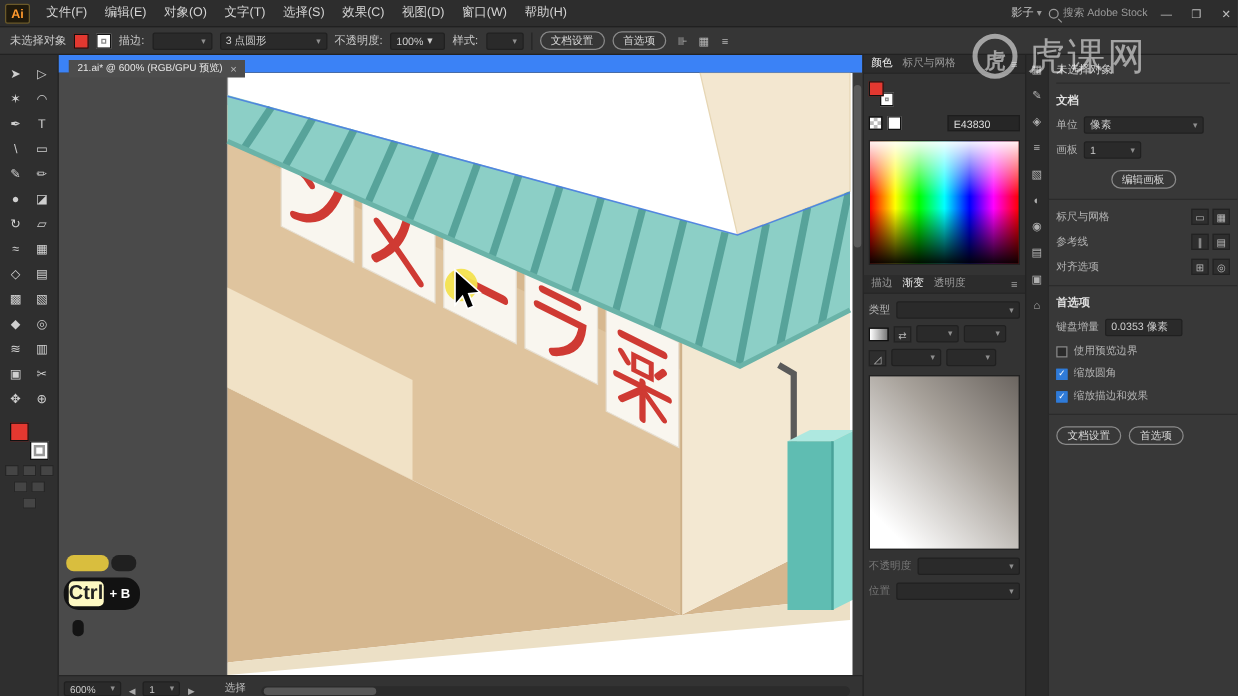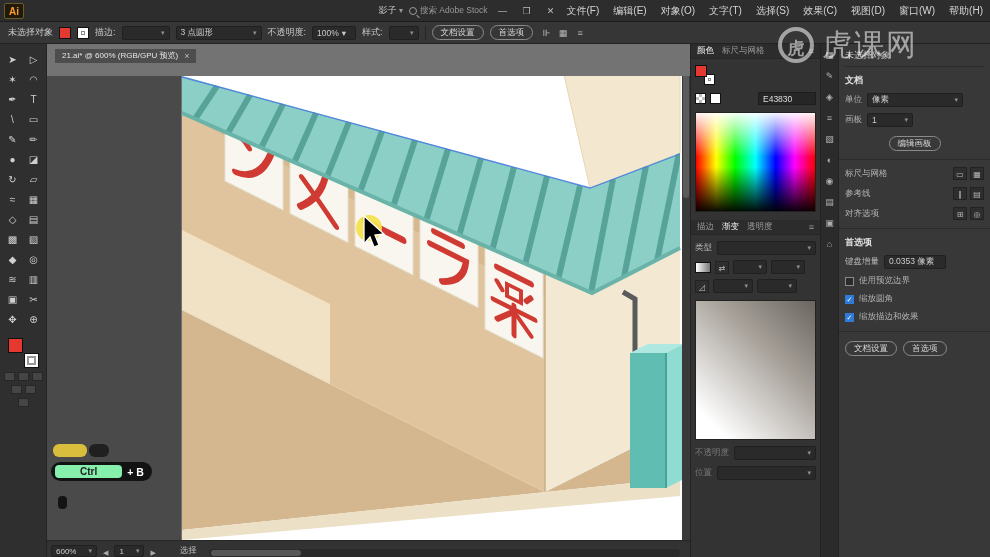--- a/index.html
+++ b/index.html
@@ -43,38 +43,38 @@
   #tools-grid { display:grid; grid-template-columns:21px 21px; justify-content:center; padding-top:6px; }
   .tool { height:20px; color:#cfcfcf; font-size:10px; text-align:center; line-height:20px; }
   .fillstroke { position:relative; width:34px; height:30px; margin:8px auto 4px; }
   .fs-stroke { position:absolute; right:1px; bottom:0; width:15px; height:15px; background:#fff;
     box-shadow:inset 0 0 0 2px #fff, inset 0 0 0 4px #999; border:1px solid #111; }
   .fs-fill { position:absolute; left:2px; top:0; width:15px; height:15px; background:#e43830; border:1px solid #111; }
   .tb-row { display:flex; justify-content:center; gap:3px; margin-top:4px; }
   .tb-mini { width:11px; height:9px; background:#454545; border:1px solid #262626; }
 
   
-  #tabbar { position:absolute; left:47px; top:44px; width:643px; height:32px; background:#737373; z-index:4; }
+  #tabbar { position:absolute; left:47px; top:44px; width:643px; height:14px; background:#3b82f6; z-index:4; }
   #doc-tab { display:inline-flex; align-items:center; gap:6px; height:14px; margin-left:8px;
     background:#4d4d4d; color:#e6e6e6; font-size:8px; padding:0 7px; }
   #doc-tab .close { color:#bbb; font-size:9px; }
 
   
   #canvas { position:absolute; left:47px; top:58px; width:643px; height:482px; background:#4a4a4a; overflow:hidden; z-index:3; }
   #vscroll { position:absolute; right:0; top:0; width:8px; height:482px; background:#3a3a3a; }
   #vscroll .thumb { position:absolute; left:1px; top:10px; width:6px; height:130px; background:#5b5b5b; border-radius:3px; }
 
   
   #cast-prev { position:absolute; left:6px; top:386px; display:flex; gap:2px; opacity:.92; }
   #cast-prev .y { width:34px; height:13px; background:#e6c83e; border-radius:6px; }
   #cast-prev .k { width:20px; height:13px; background:#1d1d1d; border-radius:6px; }
   #cast-key { position:absolute; left:4px; top:404px; display:flex; align-items:center;
     background:rgba(14,14,14,.93); border-radius:12px; padding:3px 8px 3px 4px; }
-  #cast-key .keycap { background:#86efac; color:#222; font-weight:bold; font-size:10px;
-    padding:1px 25px; border-radius:4px; }
+  #cast-key .keycap { background:#fef9c3; color:#222; font-weight:bold; font-size:16px;
+    padding:1px 0; border-radius:4px; }
   #cast-key .rest { color:#fff; font-weight:bold; font-size:10.5px; margin-left:5px; }
   #cast-dot { position:absolute; left:11px; top:438px; width:9px; height:13px; background:#141414; border-radius:4px; }
 
   
   #statusbar { position:absolute; left:47px; top:540px; width:643px; height:17px; background:#333;
     border-top:1px solid #262626; display:flex; align-items:flex-end; gap:6px; padding:0 4px; z-index:4; }
   #statusbar .dd { height:12px; font-size:8px; }
   .nav-arrow { color:#aaa; font-size:7px; }
   #tool-indicator { color:#bdbdbd; font-size:8.5px; margin-left:18px; }
   #hscroll { flex:1; height:8px; background:#2b2b2b; border-radius:4px; margin:0 6px; position:relative; }
@@ -148,44 +148,44 @@
     font-size:17px; font-weight:bold; text-align:center; line-height:36px; flex:none; }
   #wm-text { font-size:30px; font-weight:normal; letter-spacing:2px; white-space:nowrap; }
 </style>
 </head>
 <body>
 
 <div id="app">
 
   <div id="menubar">
     <div id="ai-logo">Ai</div>
+    <div id="menu-items" style="display: flex;">
+        <span class="menu-item">文件(F)</span>
+        <span class="menu-item">编辑(E)</span>
+        <span class="menu-item">对象(O)</span>
+        <span class="menu-item">文字(T)</span>
+        <span class="menu-item">选择(S)</span>
+        <span class="menu-item">效果(C)</span>
+        <span class="menu-item">视图(D)</span>
+        <span class="menu-item">窗口(W)</span>
+        <span class="menu-item">帮助(H)</span>
+      </div>
     <div id="menubar-right">
       <span id="workspace">
         <span>影子</span>
         <span class="caret">▾</span>
       </span>
       <span id="search-stock">
         <span class="search-glyph"></span>
         <span>搜索 Adobe Stock</span>
       </span>
       <span class="winbtn">—</span>
       <span class="winbtn">❐</span>
       <span class="winbtn close">✕</span>
     </div>
-    <div id="menu-items" style="display: flex;">
-        <span class="menu-item">文件(F)</span>
-        <span class="menu-item">编辑(E)</span>
-        <span class="menu-item">对象(O)</span>
-        <span class="menu-item">文字(T)</span>
-        <span class="menu-item">选择(S)</span>
-        <span class="menu-item">效果(C)</span>
-        <span class="menu-item">视图(D)</span>
-        <span class="menu-item">窗口(W)</span>
-        <span class="menu-item">帮助(H)</span>
-      </div>
   </div>
 
   <div id="controlbar">
     <span class="cb-label">未选择对象</span>
     <span class="swatch fill"></span>
     <span class="swatch stroke"></span>
     <span class="cb-label">描边:</span>
     <span class="dd" style="width:48px">
         <span class="caret">▾</span>
       </span>

